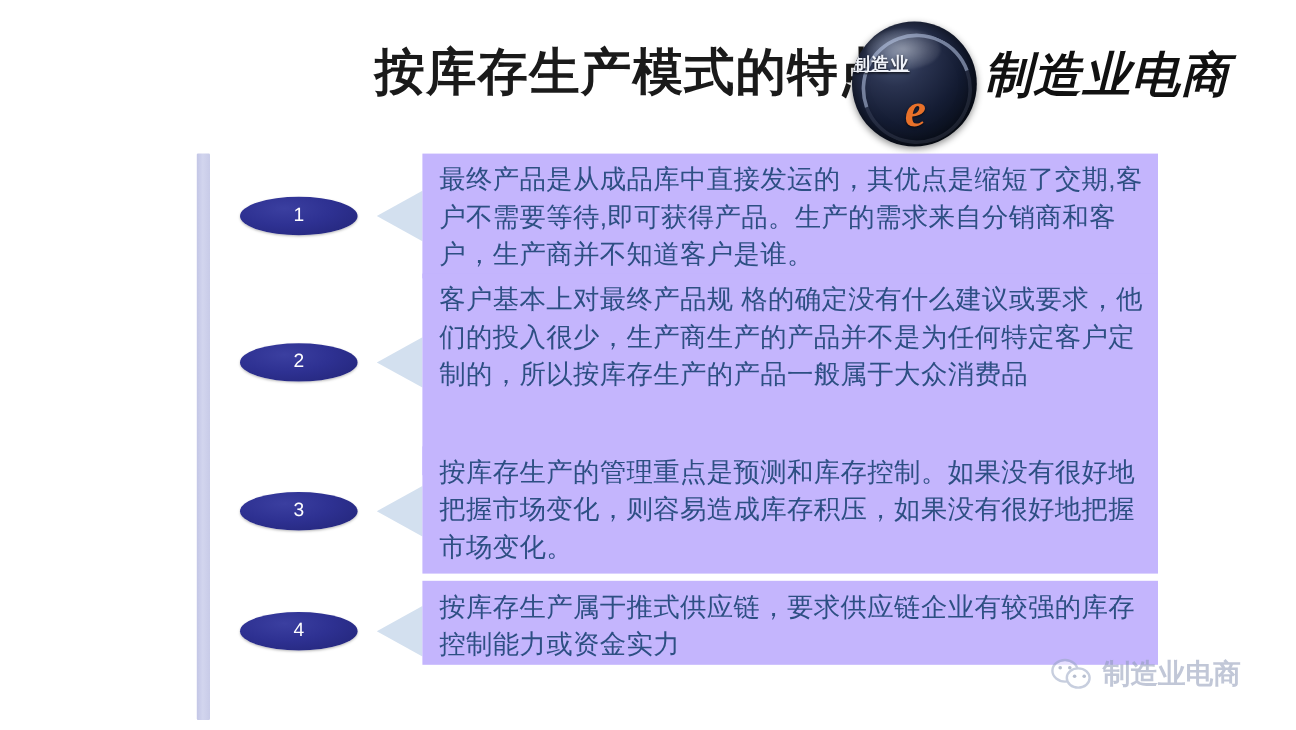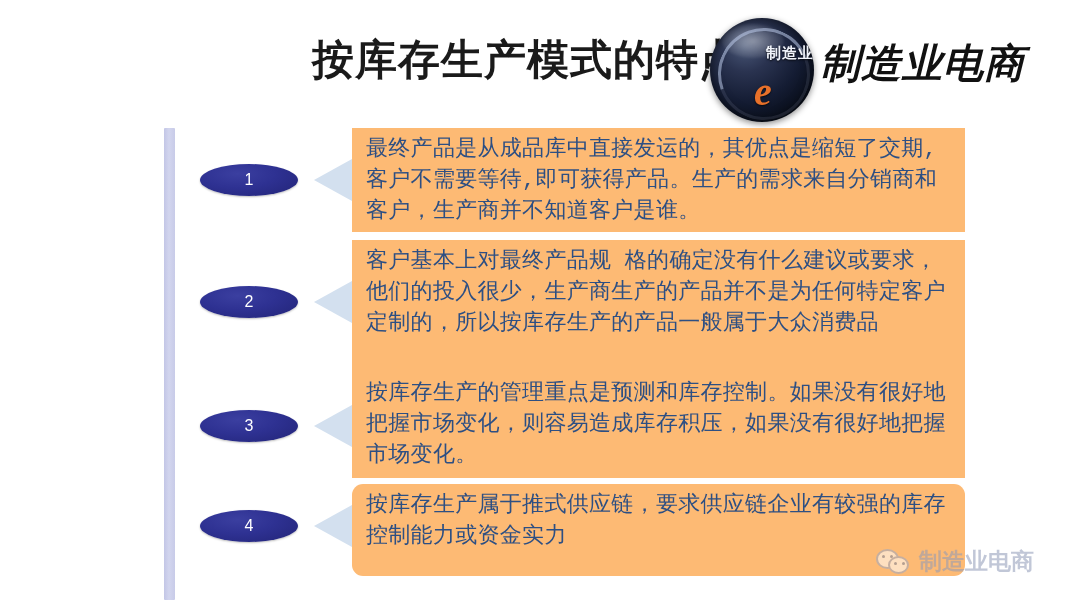--- a/index.html
+++ b/index.html
@@ -72,26 +72,27 @@
     height: 86px;
     border-radius: 50%;
     border: 3px solid rgba(190,205,235,0.55);
     border-right-color: rgba(190,205,235,0.12);
     border-bottom-color: rgba(190,205,235,0.12);
     transform: rotate(25deg);
   }
   .logo-line {
     position: absolute;
     width: 100%;
-    text-align: right;
+    text-align: left;
     color: #f0f3fa;
     font-weight: bold;
     letter-spacing: 1px;
     z-index: 3;
     text-shadow: 0 1px 2px rgba(0,0,0,0.8);
+    text-decoration: underline;
   }
   #logo-top { top: 26px; font-size: 15px; }
   #logo-bottom { top: 47px; font-size: 19px; }
   #logo-e {
     position: absolute;
     z-index: 4;
     left: 50%;
     margin-left: -8px;
     top: 54px;
     font-size: 40px;
@@ -137,28 +138,28 @@
     background: radial-gradient(ellipse at 38% 30%, #3b3fa0 0%, #2e3192 45%, #222477 100%);
     color: #ffffff;
     font-size: 16px;
     text-align: center;
     line-height: 32px;
     box-shadow: 0 1px 2px rgba(0,0,0,0.25);
   }
 
   .callout {
     position: absolute;
-    background: #fdba74;
+    background: #c4b5fd;
     color: #2d4f83;
     box-sizing: border-box;
     padding: 6px 10px 6px 14px;
     font-size: 22px;
     line-height: 31px;
     letter-spacing: 0.3px;
-    font-family: Liberation Mono, monospace;
+    font-family: Liberation Sans, sans-serif;
   }
 
   .arrow {
     position: absolute;
     width: 0;
     height: 0;
     border-top: 21px solid transparent;
     border-bottom: 21px solid transparent;
     border-right: 38px solid #d3e0ef;
   }
@@ -225,33 +226,33 @@
 
   <div class="row">
     <div class="bullet-ellipse" style="left:200px; top:164px;">1</div>
     <div class="arrow" style="left:314px; top:159px;"></div>
     <div class="callout" style="left:352px; top:128px; width:613px; height:104px;">最终产品是从成品库中直接发运的，其优点是缩短了交期,客户不需要等待,即可获得产品。生产的需求来自分销商和客户，生产商并不知道客户是谁。</div>
   </div>
 
   <div class="row">
     <div class="bullet-ellipse" style="left:200px; top:286px;">2</div>
     <div class="arrow" style="left:314px; top:281px;"></div>
-    <div class="callout" style="left:352px; top:240px; width:613px; height:168px;">客户基本上对最终产品规 格的确定没有什么建议或要求，他们的投入很少，生产商生产的产品并不是为任何特定客户定制的，所以按库存生产的产品一般属于大众消费品</div>
+    <div class="callout" style="left:352px; top:228px; width:613px; height:168px;">客户基本上对最终产品规 格的确定没有什么建议或要求，他们的投入很少，生产商生产的产品并不是为任何特定客户定制的，所以按库存生产的产品一般属于大众消费品</div>
   </div>
 
   <div class="row">
     <div class="bullet-ellipse" style="left:200px; top:410px;">3</div>
     <div class="arrow" style="left:314px; top:405px;"></div>
     <div class="callout" style="left:352px; top:372px; width:613px; height:106px;">按库存生产的管理重点是预测和库存控制。如果没有很好地把握市场变化，则容易造成库存积压，如果没有很好地把握市场变化。</div>
   </div>
 
   <div class="row">
     <div class="bullet-ellipse" style="left:200px; top:510px;">4</div>
     <div class="arrow" style="left:314px; top:505px;"></div>
-    <div class="callout" style="left:352px; top:484px; width:613px; height:92px;border-radius:11px;">按库存生产属于推式供应链，要求供应链企业有较强的库存控制能力或资金实力</div>
+    <div class="callout" style="left:352px; top:484px; width:613px; height:70px;">按库存生产属于推式供应链，要求供应链企业有较强的库存控制能力或资金实力</div>
   </div>
 
   <div id="watermark">
     <div id="wechat-icon">
       <div class="bub-a"></div>
       <div class="bub-b"></div>
       <div class="dot d1"></div>
       <div class="dot d2"></div>
       <div class="dot d3"></div>
       <div class="dot d4"></div>

